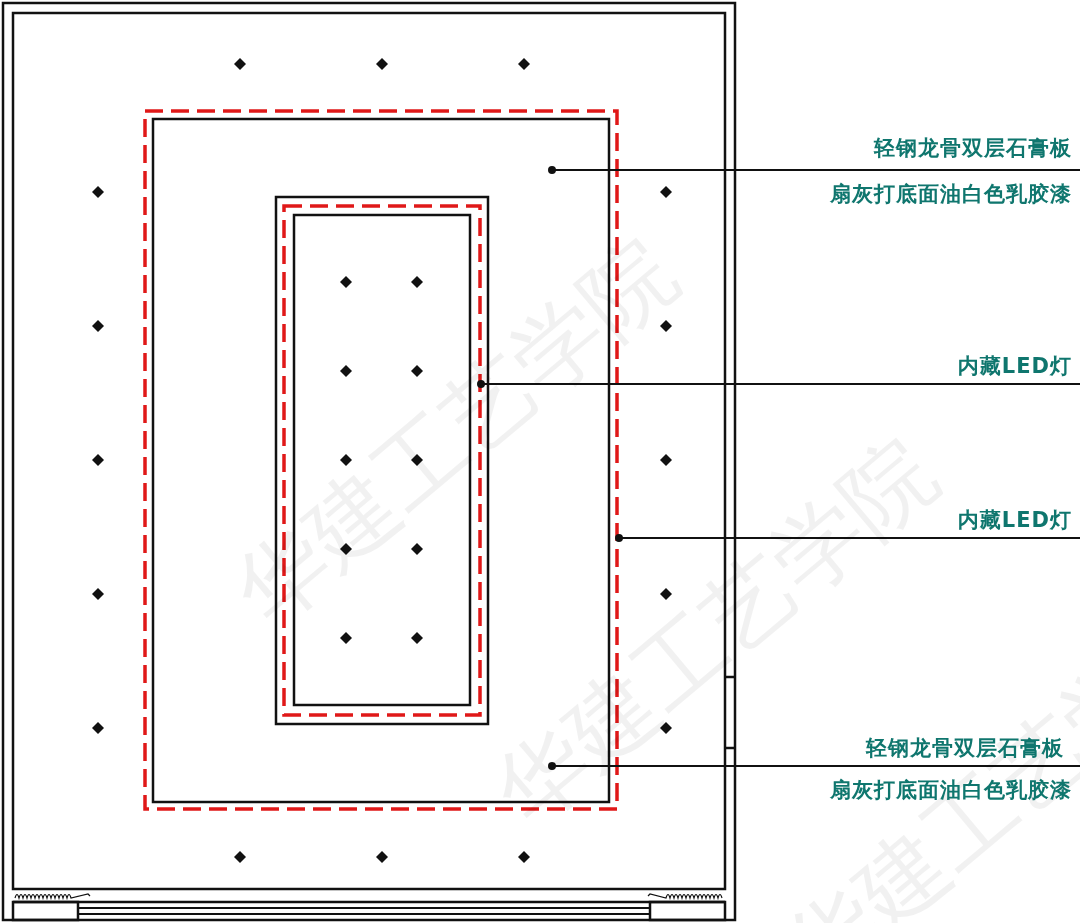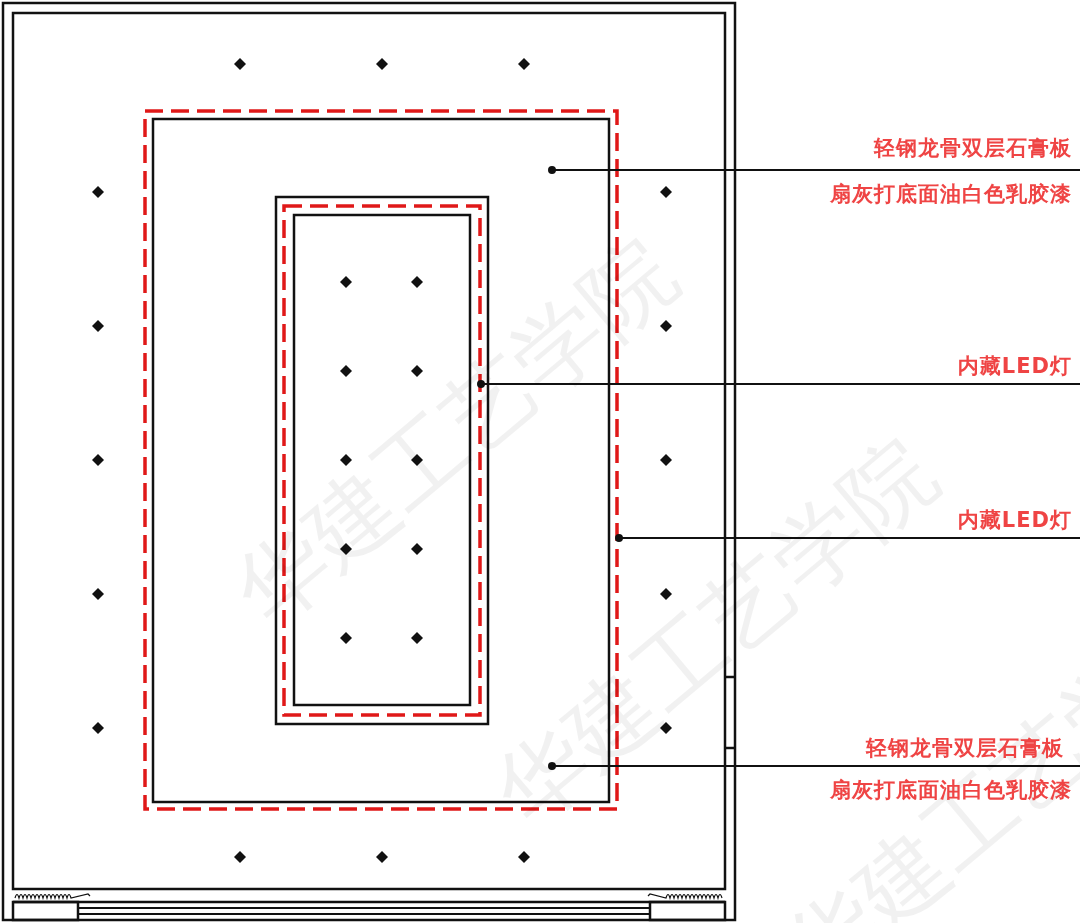--- a/index.html
+++ b/index.html
@@ -1,18 +1,18 @@
 <!DOCTYPE html>
 <html><head>
 <meta charset="utf-8">
 <style>
   html,body{margin:0;padding:0;background:#ffffff;}
   body{width:1080px;height:923px;position:relative;overflow:hidden;font-family:"DejaVu Sans",sans-serif;}
   #drawing{position:absolute;left:0;top:0;}
-  .label{position:absolute;font-family:"DejaVu Sans",sans-serif;font-weight:bold;color:#ef4444;font-size:21px;white-space:nowrap;letter-spacing:1px;text-align:right;}
+  .label{position:absolute;font-family:"DejaVu Sans",sans-serif;font-weight:bold;color:#0f766e;font-size:21px;white-space:nowrap;letter-spacing:1px;text-align:right;}
   .watermark{position:absolute;color:#000;opacity:0.05;font-size:90px;font-family:"DejaVu Sans",sans-serif;white-space:nowrap;transform-origin:left top;pointer-events:none;}
 </style>
 </head>
 <body>
 
 <svg id="drawing" width="1080" height="923" viewBox="0 0 1080 923" xmlns="http://www.w3.org/2000/svg">
 
   <g fill="none" stroke="#111" stroke-width="2.5">
     <rect x="3" y="3" width="732" height="917"></rect>
     <rect x="13" y="13" width="712" height="876"></rect>

